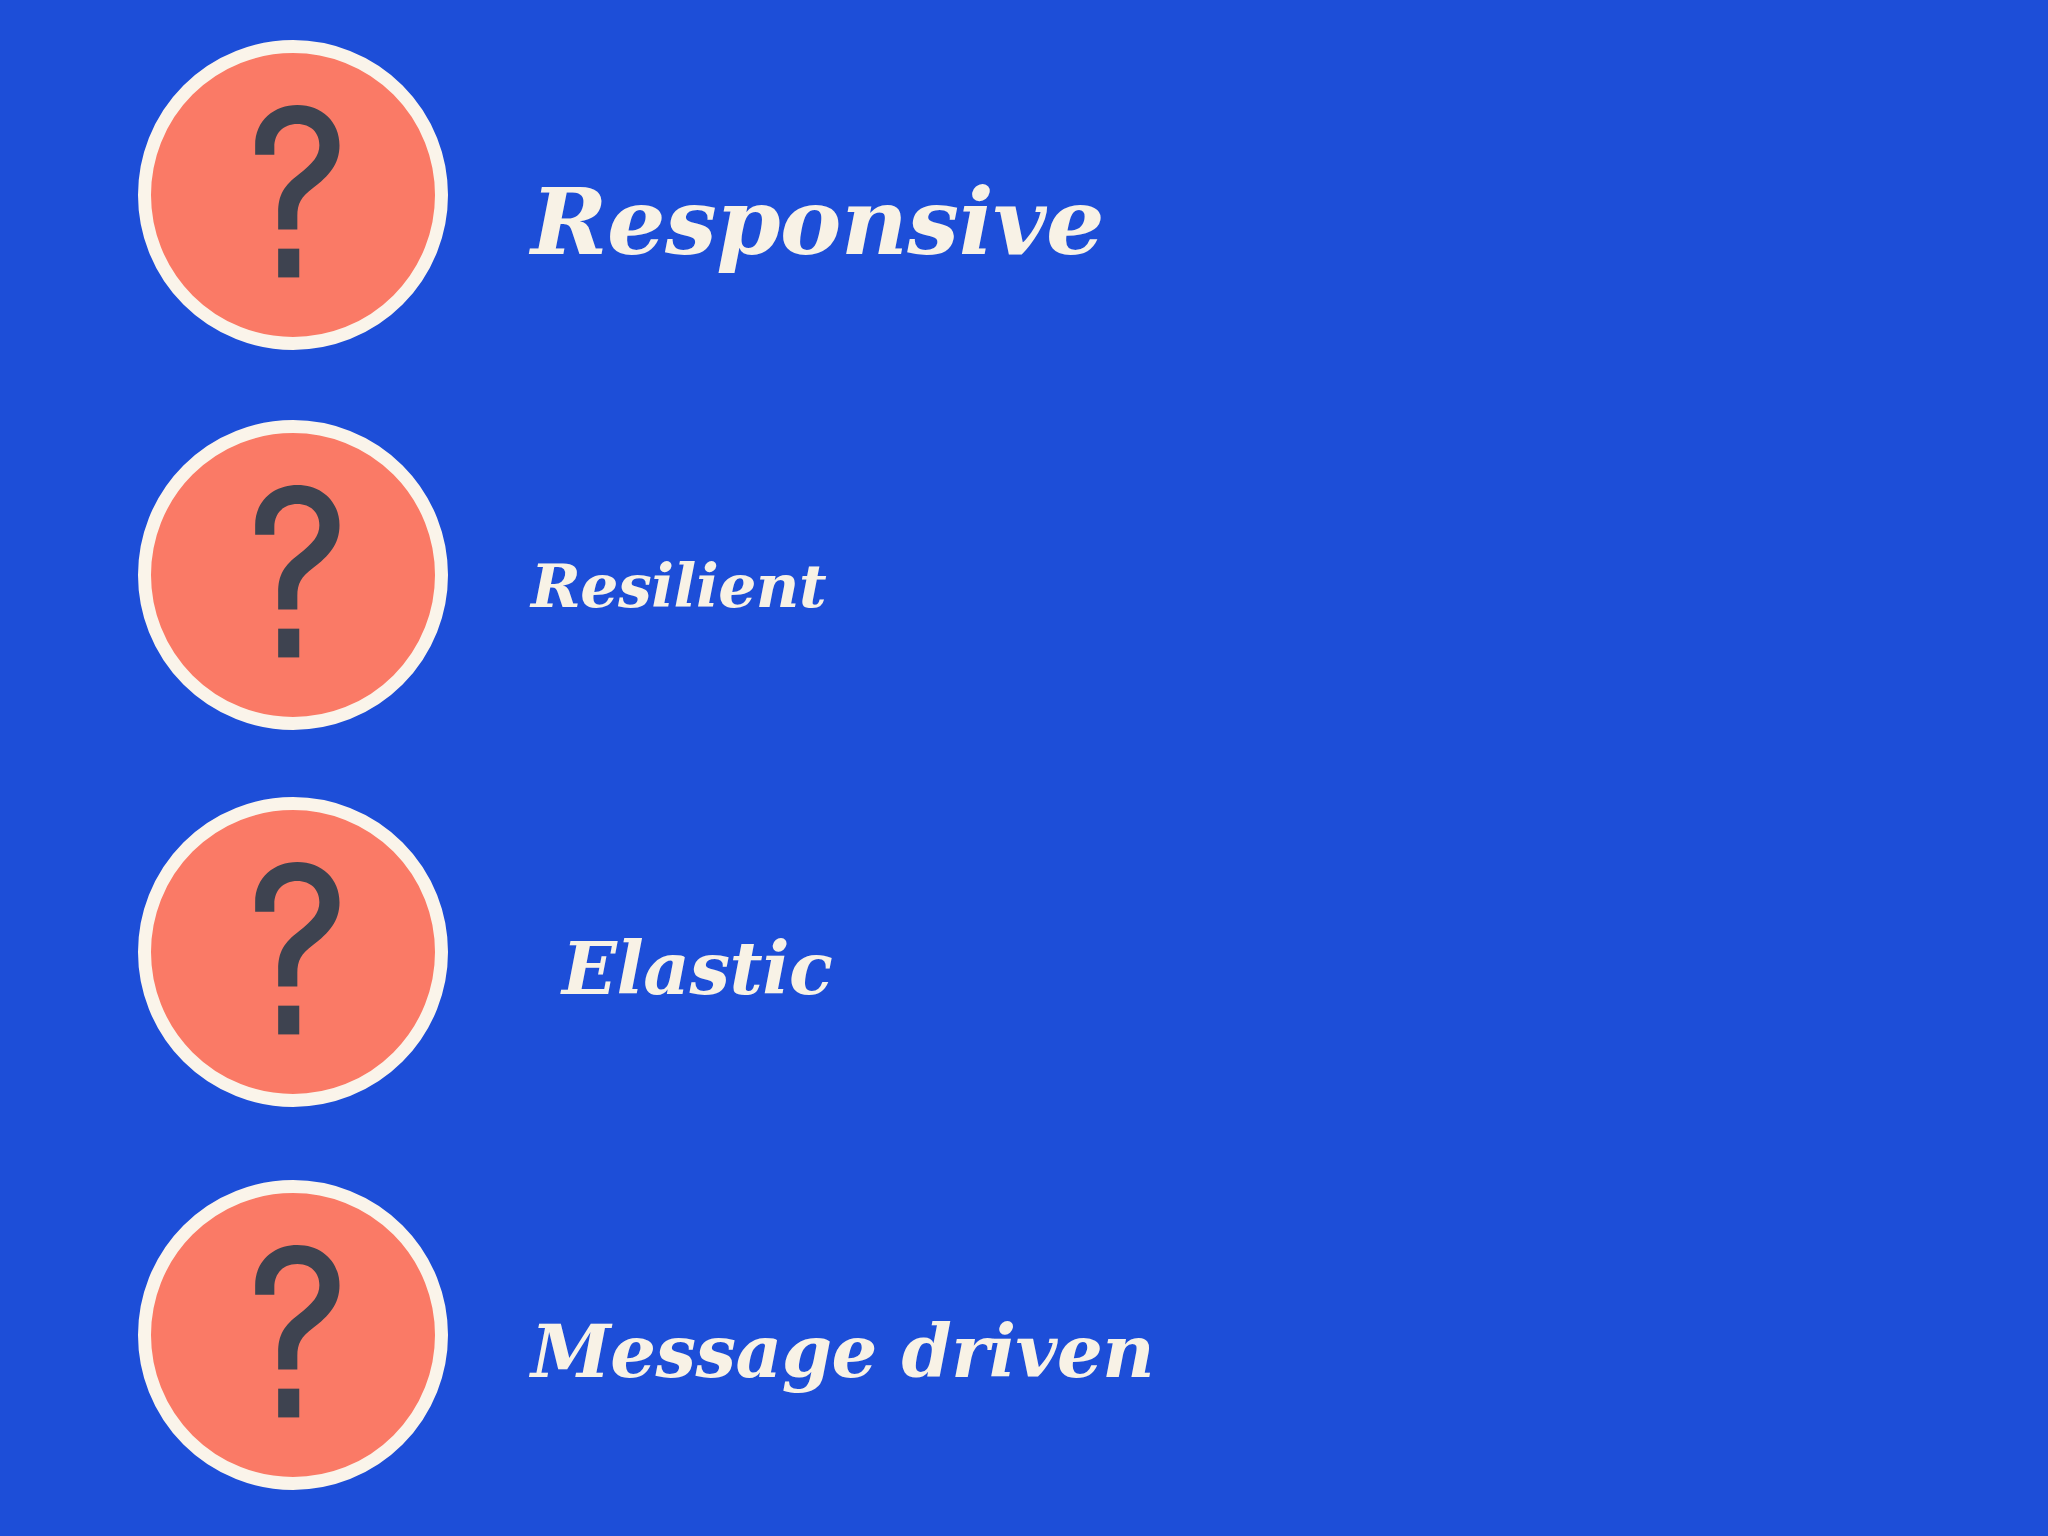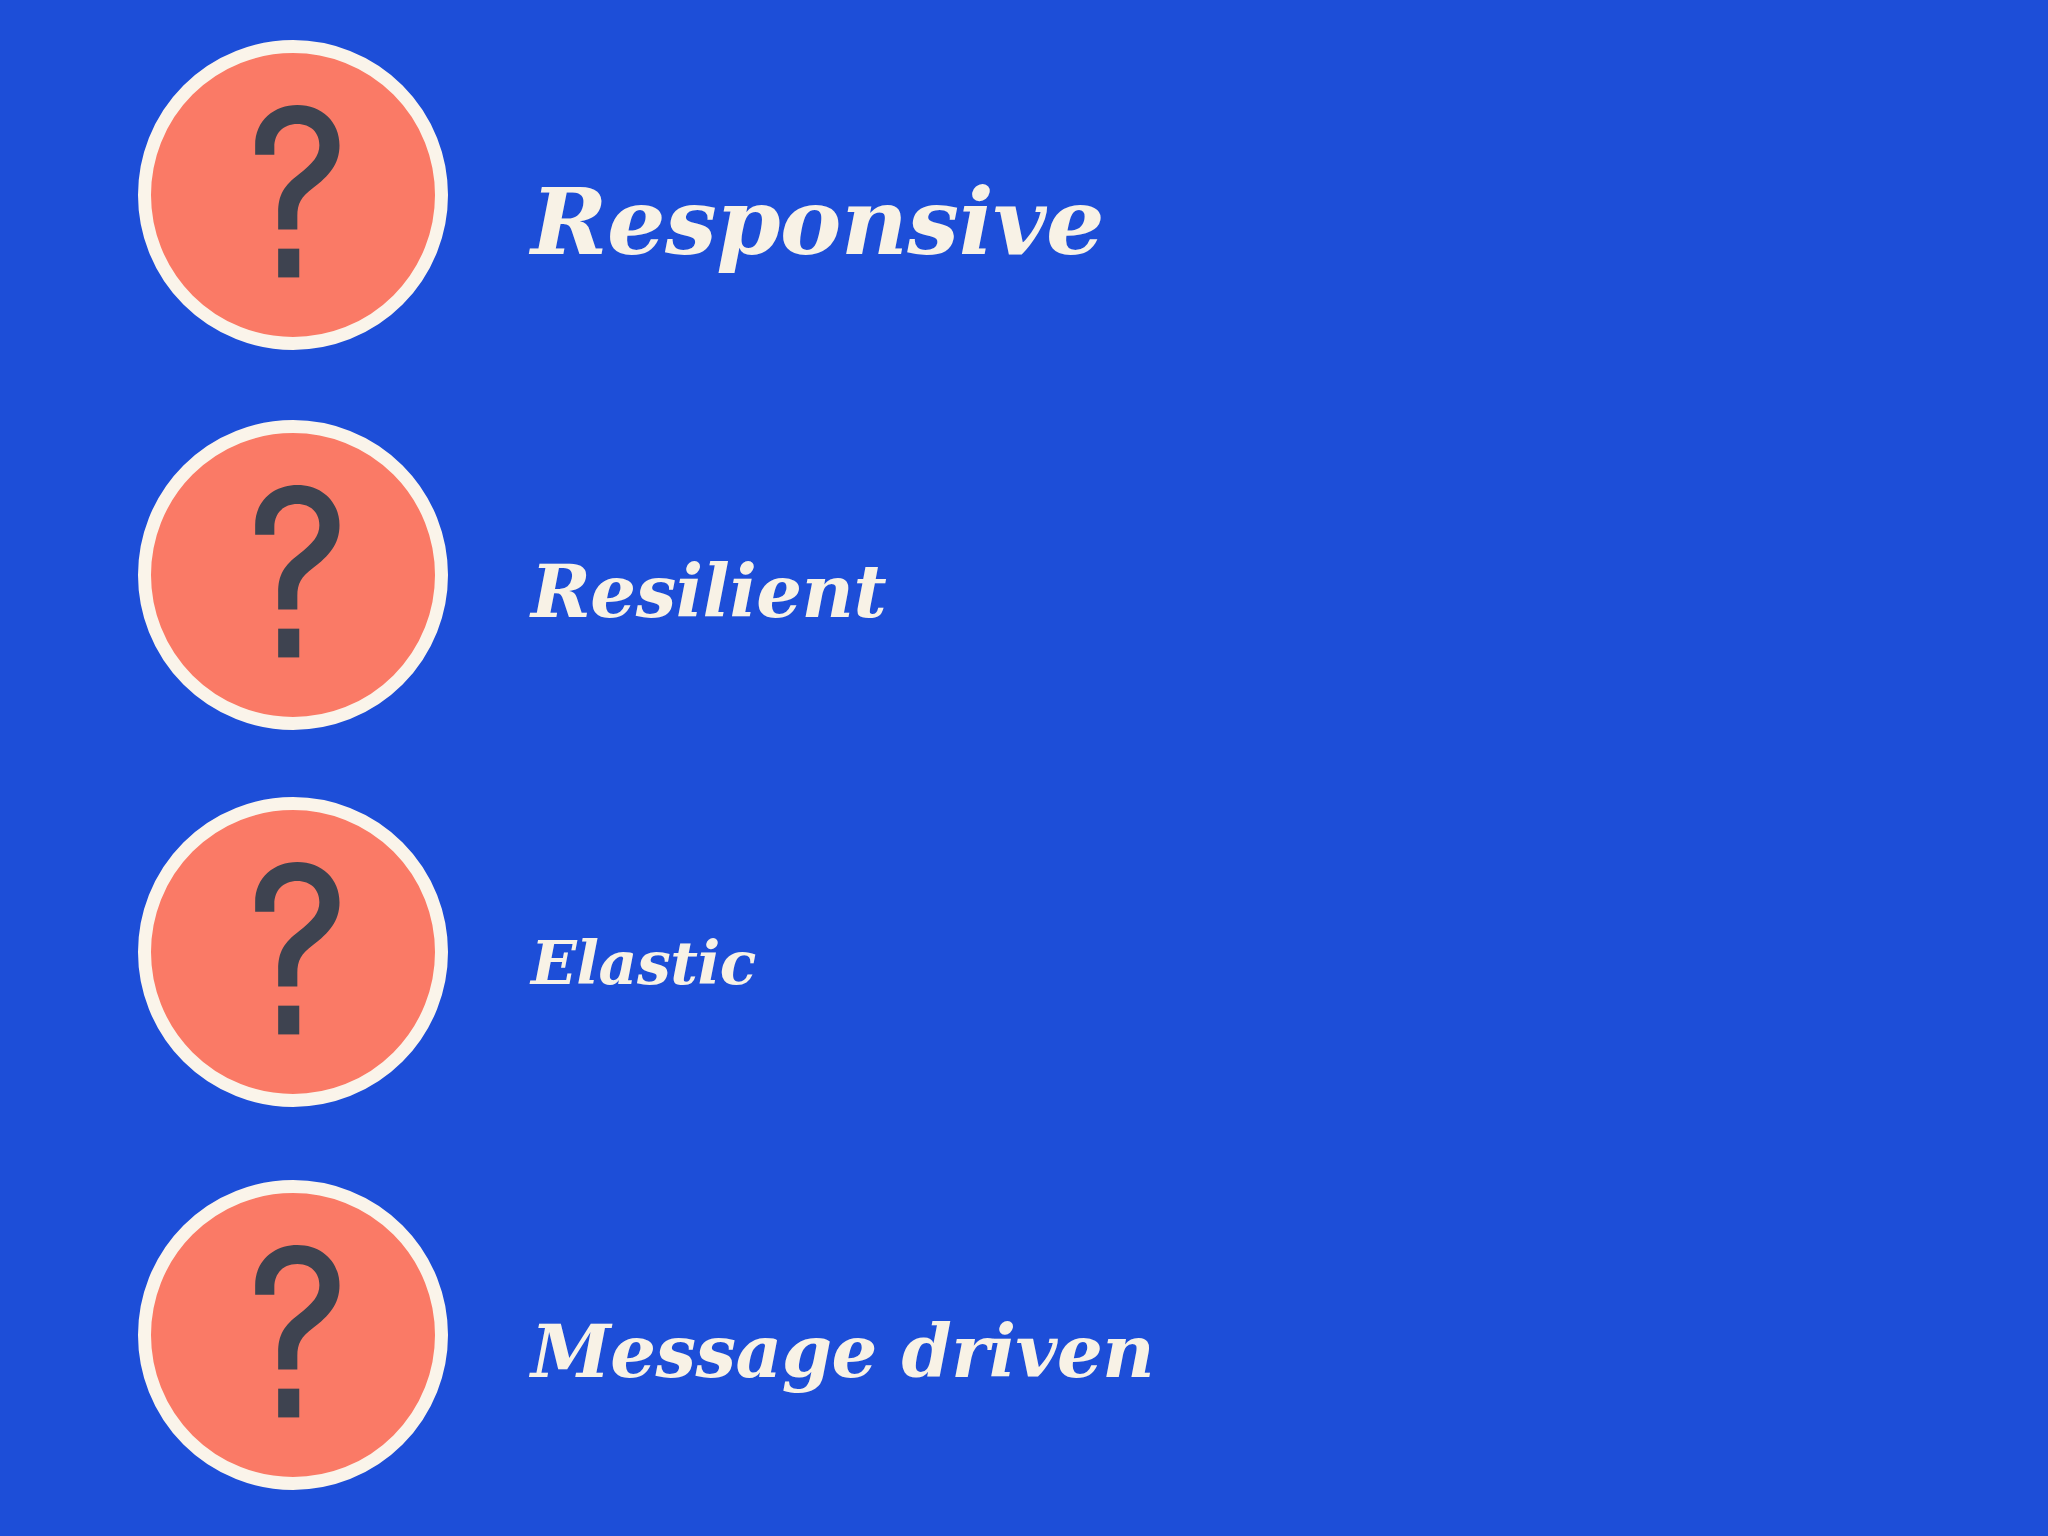--- a/index.html
+++ b/index.html
@@ -74,33 +74,33 @@
 
   <div class="row">
     <div class="badge" style="left: 138px; top: 420px; width: 310px; height: 310px; background: rgb(250, 122, 102); border-color: rgb(250, 244, 234);">
       <span class="qmark">
         <svg width="115" height="192" viewBox="0 0 120 200" aria-hidden="true">
           <path fill="#3E4350" d="M20 48 C20 22 40 6 64 6 C90 6 108 24 108 48 C108 68 97 80 80 93 C68 102 64 109 64 122 L64 136 L44 136 L44 118 C44 100 50 90 66 78 C80 67 87 59 87 48 C87 35 78 26 64 26 C49 26 40 36 40 50 L40 58 L20 58 Z"></path>
           <rect fill="#3E4350" x="44" y="156" width="22" height="30"></rect>
         </svg>
       </span>
     </div>
-    <div class="label" style="left: 531px; top: 556px; font-size: 72px; color: rgb(248, 242, 230);">Resilient</div>
+    <div class="label" style="left: 531px; top: 556px; font-size: 60px; color: rgb(248, 242, 230);">Resilient</div>
   </div>
 
   <div class="row">
     <div class="badge" style="left: 138px; top: 797px; width: 310px; height: 310px; background: rgb(250, 122, 102); border-color: rgb(250, 244, 234);">
       <span class="qmark">
         <svg width="115" height="192" viewBox="0 0 120 200" aria-hidden="true">
           <path fill="#3E4350" d="M20 48 C20 22 40 6 64 6 C90 6 108 24 108 48 C108 68 97 80 80 93 C68 102 64 109 64 122 L64 136 L44 136 L44 118 C44 100 50 90 66 78 C80 67 87 59 87 48 C87 35 78 26 64 26 C49 26 40 36 40 50 L40 58 L20 58 Z"></path>
           <rect fill="#3E4350" x="44" y="156" width="22" height="30"></rect>
         </svg>
       </span>
     </div>
-    <div class="label" style="left: 531px; top: 933px; font-size: 60px; color: rgb(248, 242, 230);">Elastic</div>
+    <div class="label" style="left: 562px; top: 933px; font-size: 72px; color: rgb(248, 242, 230);">Elastic</div>
   </div>
 
   <div class="row">
     <div class="badge" style="left: 138px; top: 1180px; width: 310px; height: 310px; background: rgb(250, 122, 102); border-color: rgb(250, 244, 234);">
       <span class="qmark">
         <svg width="115" height="192" viewBox="0 0 120 200" aria-hidden="true">
           <path fill="#3E4350" d="M20 48 C20 22 40 6 64 6 C90 6 108 24 108 48 C108 68 97 80 80 93 C68 102 64 109 64 122 L64 136 L44 136 L44 118 C44 100 50 90 66 78 C80 67 87 59 87 48 C87 35 78 26 64 26 C49 26 40 36 40 50 L40 58 L20 58 Z"></path>
           <rect fill="#3E4350" x="44" y="156" width="22" height="30"></rect>
         </svg>
       </span>

